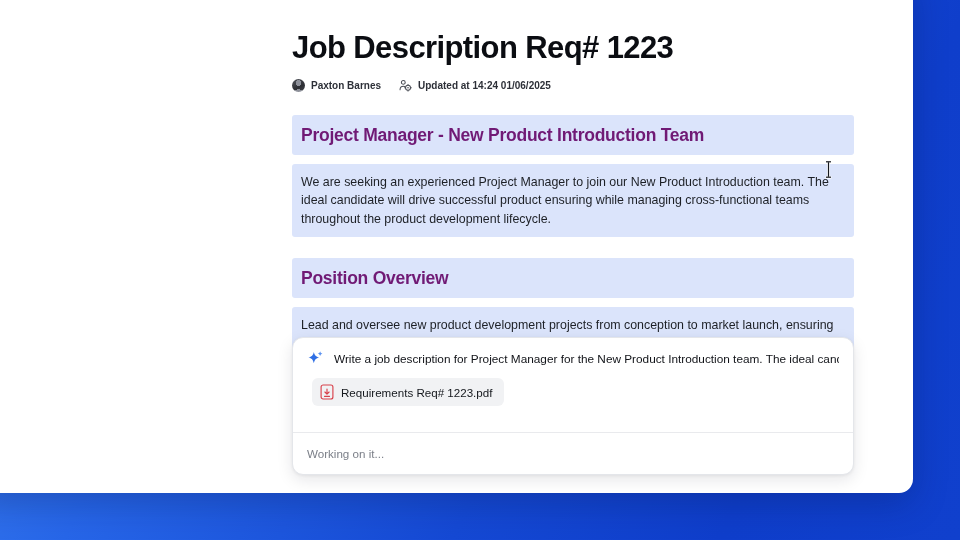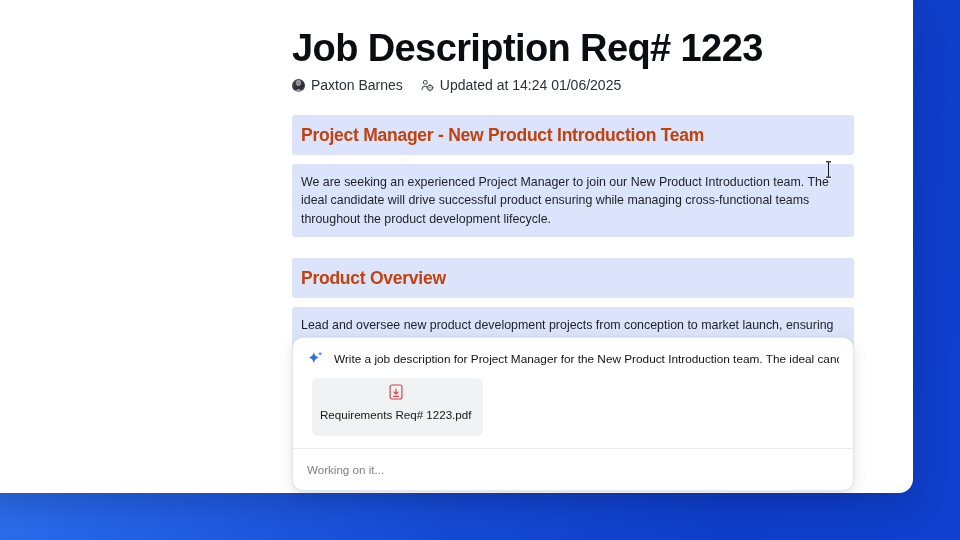--- a/index.html
+++ b/index.html
@@ -44,21 +44,21 @@
 
   
   .doc {
     position: absolute;
     left: 292px;
     top: 28px;
     width: 562px;
   }
 
   .doc-title {
-    font-size: 38px;
+    font-size: 31px;
     line-height: 40px;
     font-weight: bold;
     letter-spacing: -0.6px;
     color: #0b0d12;
     margin: 0 0 9px 0;
   }
 
   
   .meta-row {
     display: flex;
@@ -66,24 +66,25 @@
     gap: 18px;
     height: 16px;
     margin-bottom: 22px;
   }
   .meta-item {
     display: flex;
     align-items: center;
     gap: 6px;
   }
   .meta-text {
-    font-size: 14px;
+    font-size: 10px;
     line-height: 13px;
     color: #2d3038;
     white-space: nowrap;
+    font-weight: bold;
   }
   .avatar {
     width: 13px;
     height: 13px;
     border-radius: 50%;
     background:
       radial-gradient(circle at 50% 32%, #8d9099 0 26%, transparent 27%),
       radial-gradient(ellipse 58% 42% at 50% 104%, #8d9099 0 60%, transparent 61%),
       linear-gradient(150deg, #55585f 0%, #2c2e33 60%, #45474d 100%);
     flex: 0 0 auto;
@@ -103,21 +104,21 @@
     margin-bottom: 9px;
   }
   .hl > .inner {
     padding: 0 9px;
   }
   .section-heading {
     font-size: 17.5px;
     line-height: 22px;
     font-weight: bold;
     letter-spacing: -0.25px;
-    color: #c2410c;
+    color: #701a75;
     margin: 0;
   }
   .section-body {
     font-size: 12.4px;
     line-height: 18.4px;
     color: #1d2026;
     margin: 0;
   }
   .gap-md { height: 12px; }
 
@@ -159,38 +160,38 @@
   .attachment-row {
     margin-top: 10px;
     margin-left: 5px;
   }
   .attachment-chip {
     display: inline-flex;
     align-items: center;
     gap: 7px;
     background: #f1f2f4;
     border-radius: 6px;
-    padding: 6px 12px 14px 8px;
-    flex-direction: column;
+    padding: 6px 12px 6px 8px;
   }
   .pdf-icon {
     width: 14px;
     height: 16px;
     flex: 0 0 auto;
     display: block;
   }
   .attachment-name {
     font-size: 11.6px;
     line-height: 15px;
     color: #15181d;
     white-space: nowrap;
   }
   .ai-status-bar {
     border-top: 1px solid #e9eaed;
     padding: 11px 14px 12px 14px;
+    margin-top: 14px;
   }
   .ai-status-text {
     font-size: 11.6px;
     line-height: 15px;
     color: #7b7f88;
   }
 
   
   .ibeam {
     position: absolute;
@@ -248,21 +249,21 @@
     <div class="hl">
       <div class="inner">
         <p class="section-body">We are seeking an experienced Project Manager to join our New Product Introduction team. The ideal candidate will drive successful product ensuring while managing cross-functional teams throughout the product development lifecycle.</p>
       </div>
     </div>
 
     <div class="gap-md"></div>
 
     <div class="hl">
       <div class="inner">
-        <h2 class="section-heading">Product Overview</h2>
+        <h2 class="section-heading">Position Overview</h2>
       </div>
     </div>
 
     <div class="hl">
       <div class="inner">
         <p class="section-body">Lead and oversee new product development projects from conception to market launch, ensuring alignment with organizational goals,</p>
       </div>
     </div>
 
   </div>

